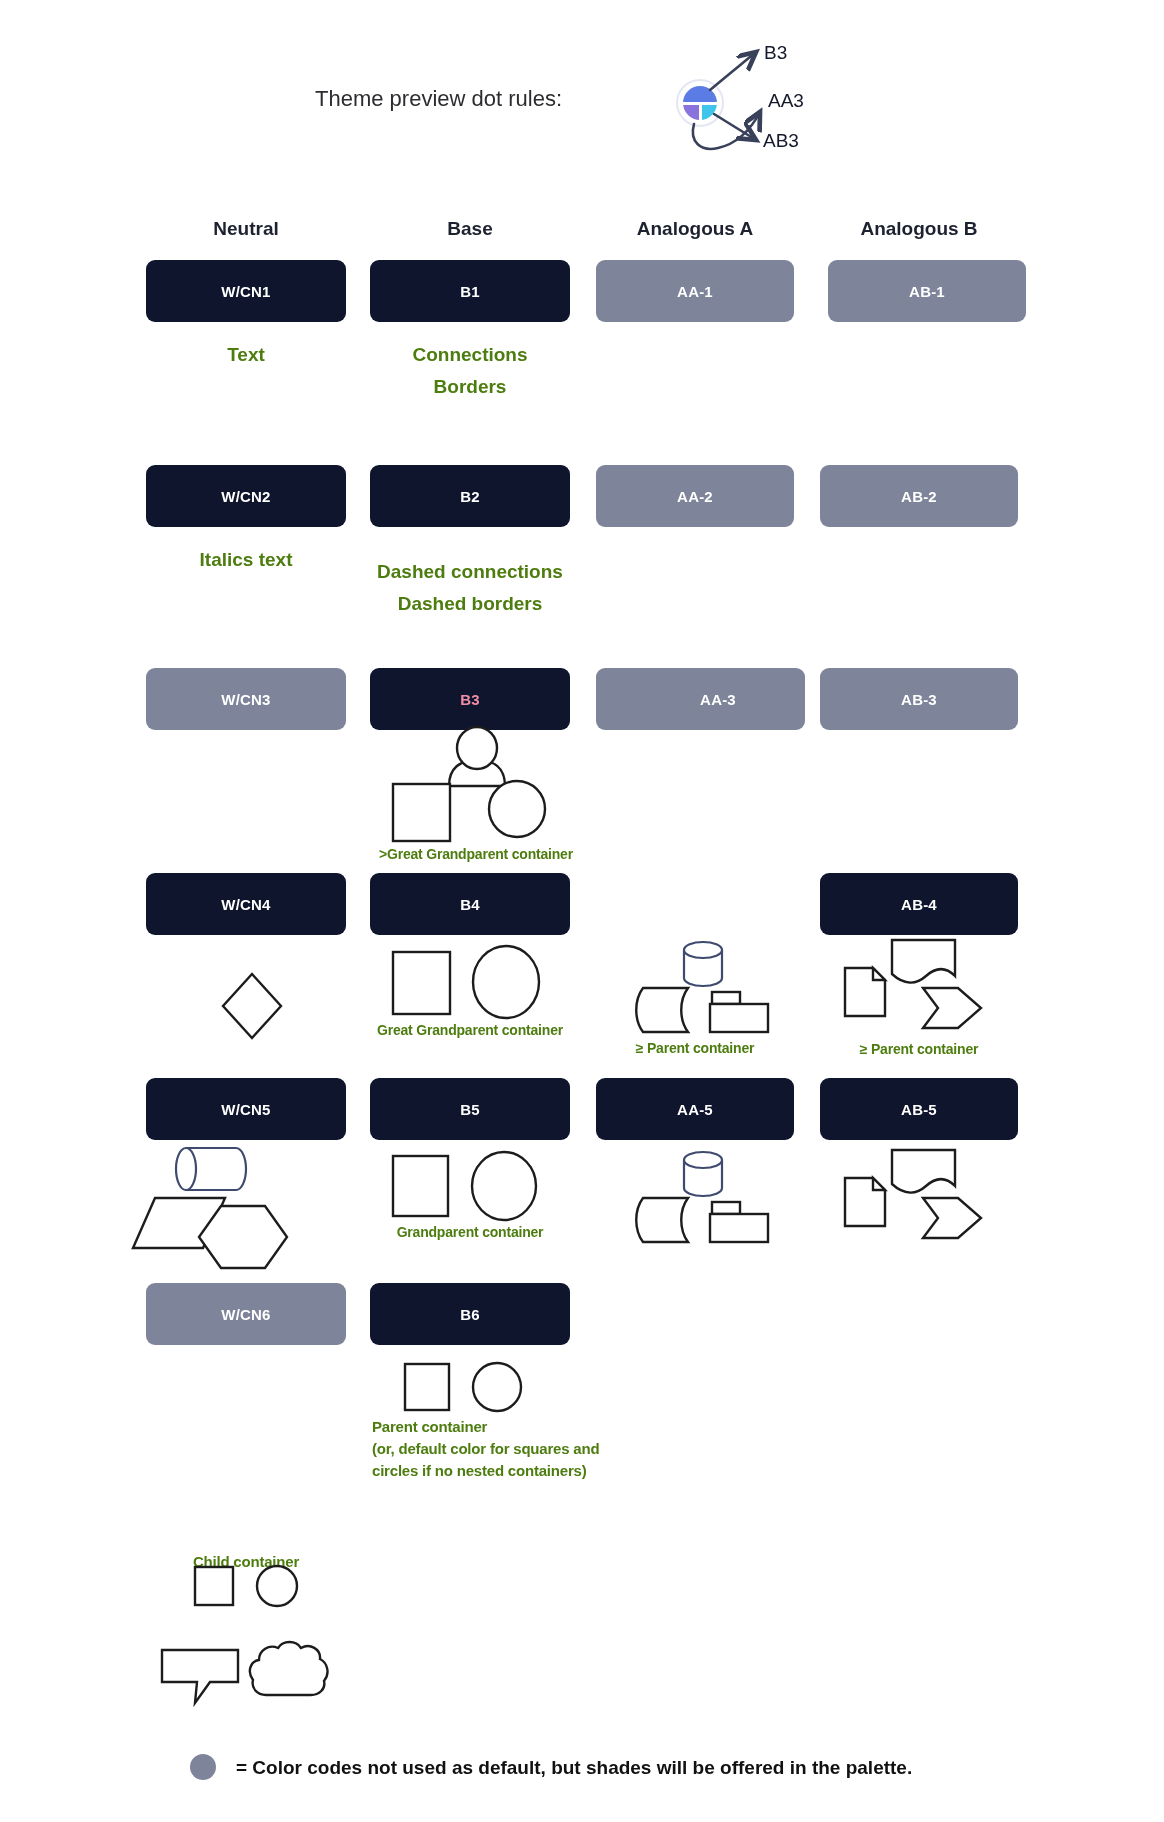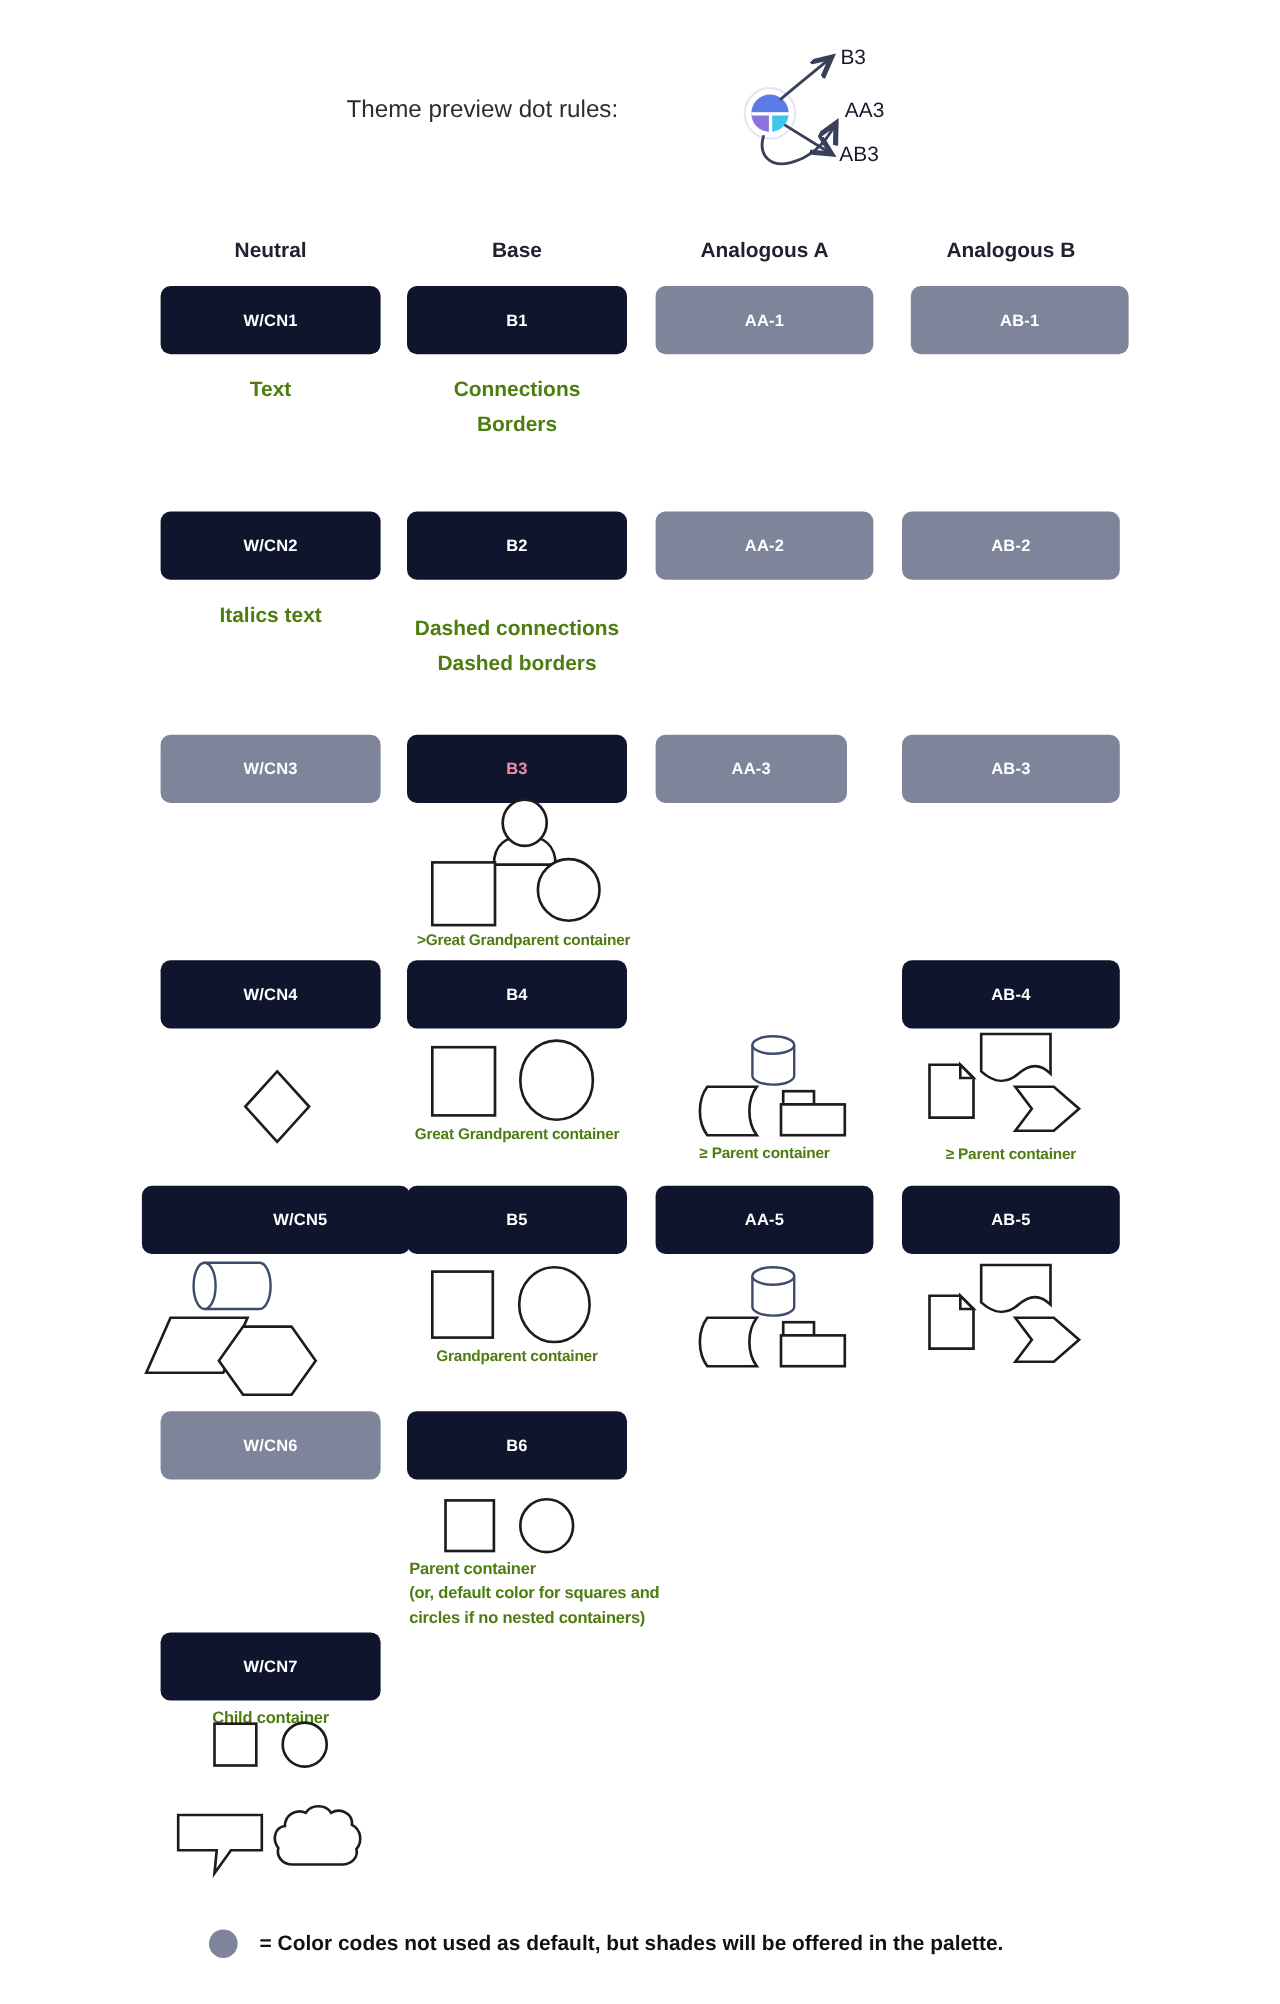--- a/index.html
+++ b/index.html
@@ -102,21 +102,21 @@
   <div class="abs cap big center" style="left:146px;top:549px;">Italics text</div>
   <div class="abs cap big center" style="left:370px;top:561px;">Dashed connections</div>
   <div class="abs cap big center" style="left:370px;top:593px;">Dashed borders</div>
 
   <div class="abs swatch gray" style="left:146px;top:668px;">
       <span>W/CN3</span>
     </div>
   <div class="abs swatch dark" style="left:370px;top:668px;">
       <span class="pink">B3</span>
     </div>
-  <div class="abs swatch gray" style="left:596px;top:668px;width:174px;">
+  <div class="abs swatch gray" style="left:596px;top:668px;width:174px;padding-left:35px;">
       <span>AA-3</span>
     </div>
   <div class="abs swatch gray" style="left:820px;top:668px;width:198px;">
       <span>AB-3</span>
     </div>
 
   <svg class="abs" style="left:380px;top:722px;" width="175" height="124" viewBox="0 0 175 124">
     <path class="ink" d="M69,64 C69,46 80,38 97,38 C114,38 125,46 125,64 Z"></path>
     <ellipse class="ink" cx="97" cy="26" rx="20" ry="21"></ellipse>
     <rect class="ink" x="13" y="62" width="57" height="57"></rect>
@@ -154,21 +154,21 @@
   <div class="abs cap small center" style="left:596px;top:1040px;width:198px;">≥ Parent container</div>
 
   <svg class="abs" style="left:840px;top:936px;" width="170" height="100" viewBox="0 0 170 100">
     <path class="ink" d="M52,4 L115,4 L115,40 C106,31 96,31 86,40 C76,49 64,49 52,38 Z"></path>
     <path class="ink" d="M5,32 H33 L45,44 V80 H5 Z"></path>
     <path class="ink" d="M33,32 L45,44 L33,44 Z"></path>
     <path class="ink" d="M83,52 H118 L141,72 L118,92 H83 L98,72 Z"></path>
   </svg>
   <div class="abs cap small center" style="left:820px;top:1041px;width:198px;">≥ Parent container</div>
 
-  <div class="abs swatch dark" style="left:129px;top:1078px;padding-left:44px;">
+  <div class="abs swatch dark" style="left:146px;top:1078px;">
       <span>W/CN5</span>
     </div>
   <div class="abs swatch dark" style="left:370px;top:1078px;">
       <span>B5</span>
     </div>
   <div class="abs swatch dark" style="left:596px;top:1078px;width:198px;">
       <span>AA-5</span>
     </div>
   <div class="abs swatch dark" style="left:820px;top:1078px;width:198px;">
       <span>AB-5</span>
@@ -210,23 +210,20 @@
     </div>
 
   <svg class="abs" style="left:395px;top:1358px;" width="150" height="58" viewBox="0 0 150 58">
     <rect class="ink" x="10" y="6" width="44" height="46"></rect>
     <circle class="ink" cx="102" cy="29" r="24"></circle>
   </svg>
   <div class="abs cap med" style="left:372px;top:1416px;">Parent container</div>
   <div class="abs cap med" style="left:372px;top:1438px;">(or, default color for squares and</div>
   <div class="abs cap med" style="left:372px;top:1460px;">circles if no nested containers)</div>
 
-  <div class="abs swatch dark" style="left:146px;top:1484px;">
-      <span>W/CN7</span>
-    </div>
   <div class="abs cap med center" style="left:146px;top:1551px;">Child container</div>
 
   <svg class="abs" style="left:160px;top:1560px;" width="180" height="152" viewBox="0 0 180 152">
     <rect class="ink" x="35" y="7" width="38" height="38"></rect>
     <circle class="ink" cx="117" cy="26" r="20"></circle>
     <path class="ink" d="M2,90 H78 V122 H50 L35,143 L37,122 H2 Z"></path>
     <path class="ink" d="M106,135 C97,135 91,128 93,120 C87,112 90,101 99,100 C99,90 109,84 118,88 C123,80 136,80 141,88 C150,83 161,89 160,99 C168,103 170,114 164,121 C166,129 159,135 151,135 Z"></path>
   </svg>
 
   <div class="abs legenddot" style="left:190px;top:1754px;"></div>

